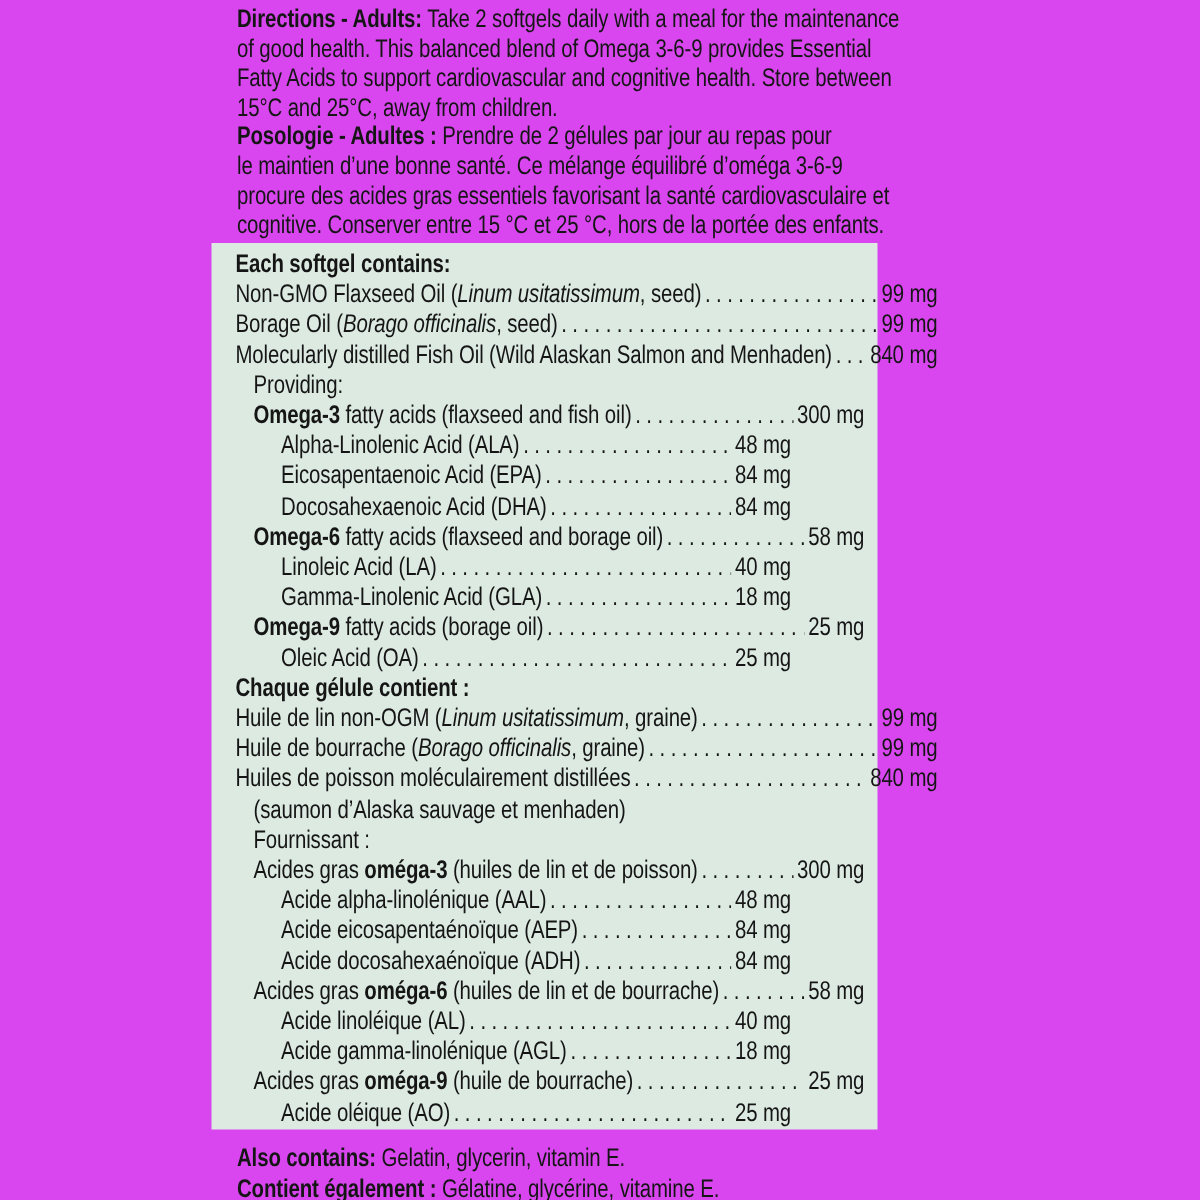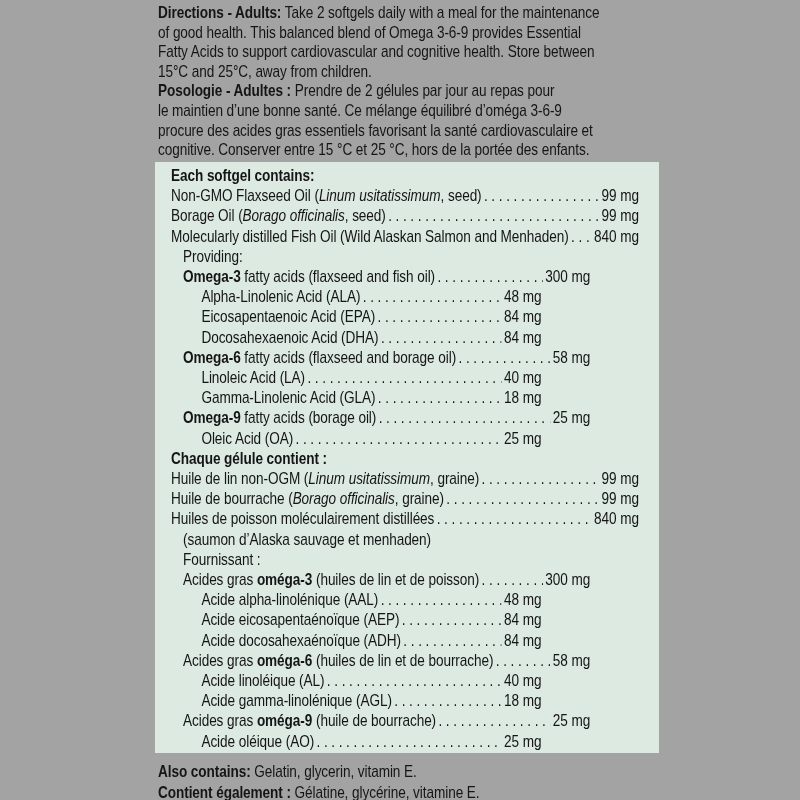--- a/index.html
+++ b/index.html
@@ -1,32 +1,32 @@
 <!DOCTYPE html>
 <html><head>
 <meta charset="utf-8">
 <style>
   html,body { margin:0; padding:0; background:#ffffff; }
   .page {
     position:relative; width:800px; height:800px; overflow:hidden;
-    background:#a3a3a3; color:#151515;
+    background:#d946ef; color:#151515;
     font-family:"Liberation Sans", sans-serif;
   }
   
   .squeeze { transform:scaleX(0.8); transform-origin:0 0; }
 
   .paras {
     position:absolute; left:158px; top:3px; width:612px;
     font-size:17px; line-height:19.6px; letter-spacing:-0.1px;
   }
   .pline { display:block; }
   .lead { font-weight:bold; }
 
   .panel {
-    position:absolute; left:155px; top:162px; width:504px; height:591px;
+    position:absolute; left:141px; top:162px; width:444px; height:591px;
     background:#dceae2;
   }
   .panel-inner {
     position:absolute; left:16px; top:4px; width:585px;
     font-size:17px; line-height:20.2px; letter-spacing:-0.1px;
   }
   .row { display:flex; align-items:baseline; }
   .lv0 { width:585px; }
   .lv1 { margin-left:15px; width:509px; }
   .lv2 { margin-left:38px; width:425px; }

